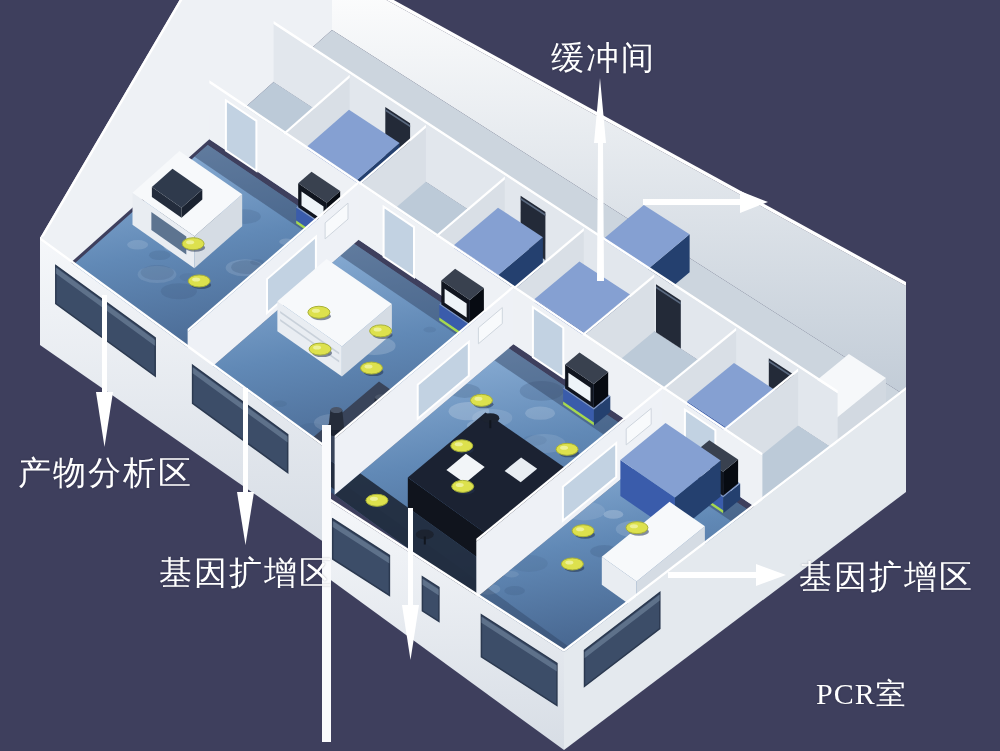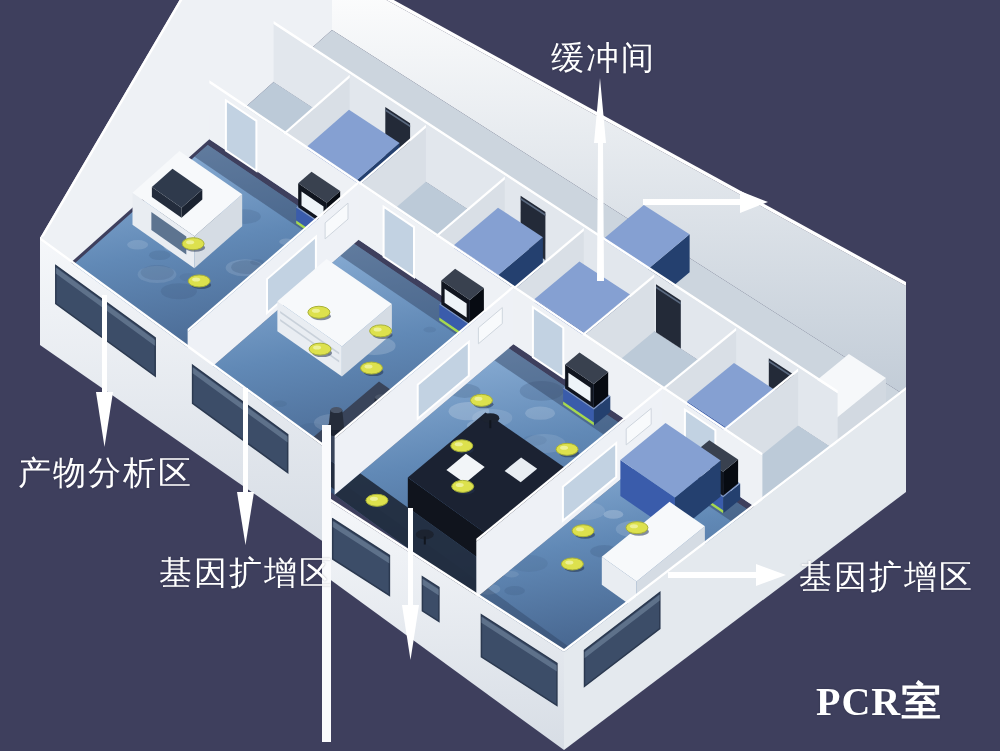--- a/index.html
+++ b/index.html
@@ -5,21 +5,21 @@
   html,body{margin:0;padding:0;}
   body{width:1000px;height:751px;overflow:hidden;position:relative;background:#3e3f5d;}
   #stage{position:absolute;left:0;top:0;width:828px;height:751px;border-radius:27px;}
   svg{position:absolute;left:0;top:0;}
   .lbl{
     position:absolute;color:#ffffff;
     font-family:"Liberation Serif","DejaVu Serif",serif;
     font-size:33px;letter-spacing:2px;white-space:nowrap;
     text-shadow:0 0 2px rgba(20,22,40,.35);
   }
-  .title{font-size:40px;letter-spacing:1px;font-weight:bold;}
+  .title{font-size:30px;letter-spacing:1px;}
 </style>
 </head>
 <body style="background: rgb(62, 63, 93);">
 
 <div id="stage">
   <svg id="scene" width="1000" height="751" viewBox="0 0 1000 751">
     <defs>
       <linearGradient id="gNE" x1="0" y1="0" x2="0" y2="1">
         <stop offset="0" stop-color="#ffffff"></stop>
           <stop offset="1" stop-color="#c2ccd7"></stop>

